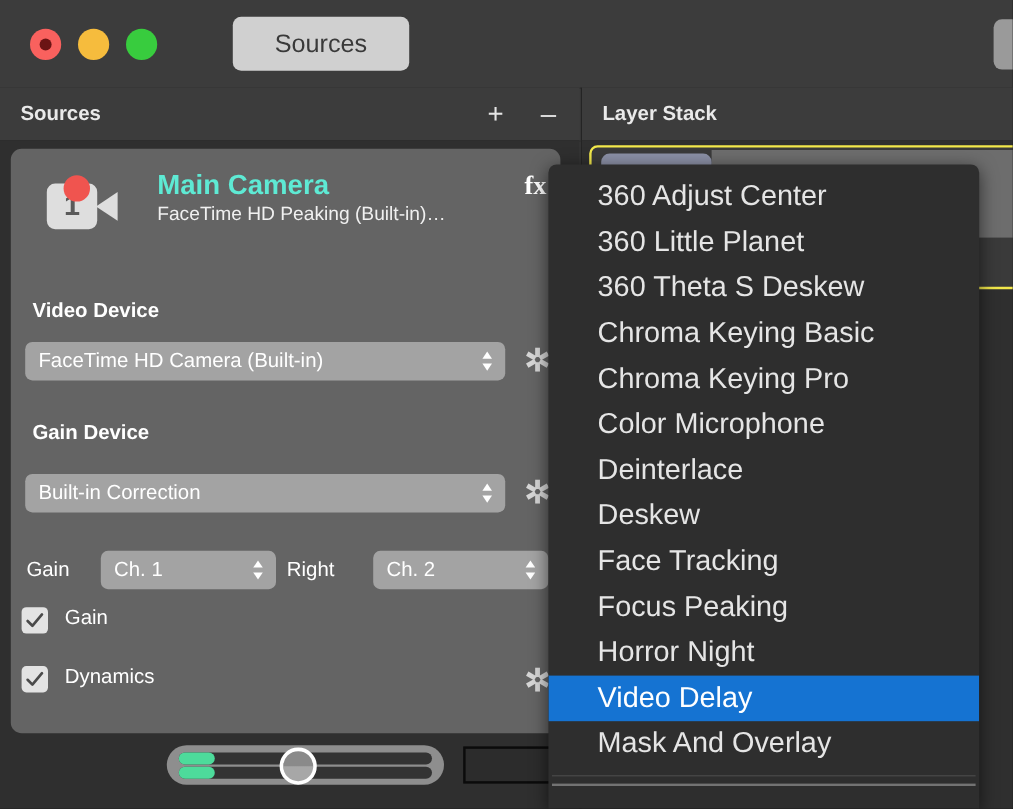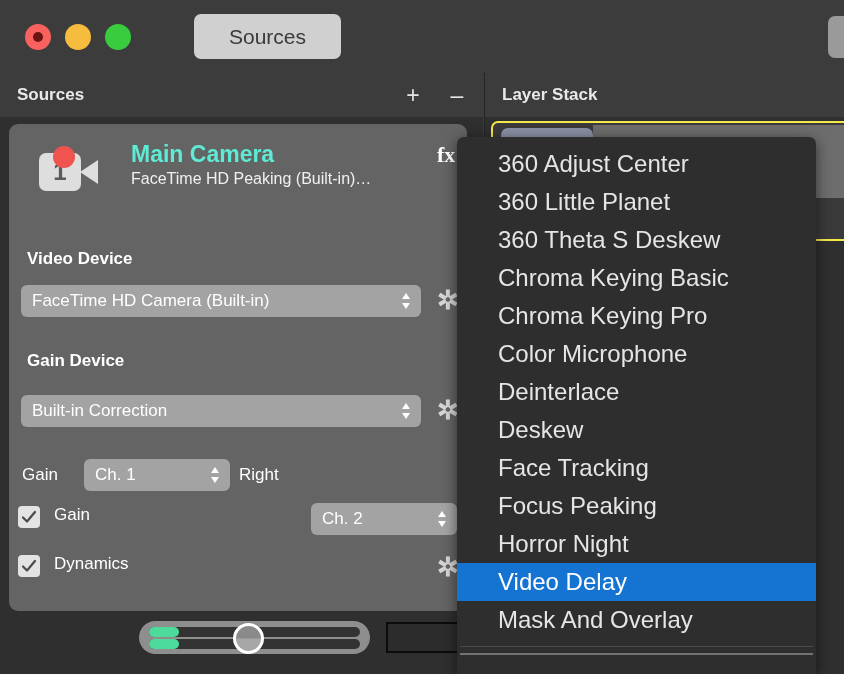--- a/index.html
+++ b/index.html
@@ -401,21 +401,21 @@
 
       <div class="inline-label" style="left:13px; top:341px;">Gain</div>
       <div class="popup" style="left:75px; top:335px; width:146px;">
         <span>Ch. 1</span>
         <svg class="chev" viewBox="0 0 12 20">
           <path d="M6 2 L10 8 L2 8 Z" fill="#ffffff"></path>
           <path d="M6 18 L10 12 L2 12 Z" fill="#ffffff"></path>
         </svg>
       </div>
       <div class="inline-label" style="left:230px; top:341px;">Right</div>
-      <div class="popup" style="left:302px; top:335px; width:146px;margin-top:44px;">
+      <div class="popup" style="left:302px; top:335px; width:146px;">
         <span>Ch. 2</span>
         <svg class="chev" viewBox="0 0 12 20">
           <path d="M6 2 L10 8 L2 8 Z" fill="#ffffff"></path>
           <path d="M6 18 L10 12 L2 12 Z" fill="#ffffff"></path>
         </svg>
       </div>
 
       <div class="checkbox" style="left:9px; top:382px;">
         <svg width="22" height="22" viewBox="0 0 22 22">
           <path d="M5 11.5 L9 15.5 L17 6" stroke="#4a4a4a" stroke-width="2.2" fill="none" stroke-linecap="round" stroke-linejoin="round"></path>

